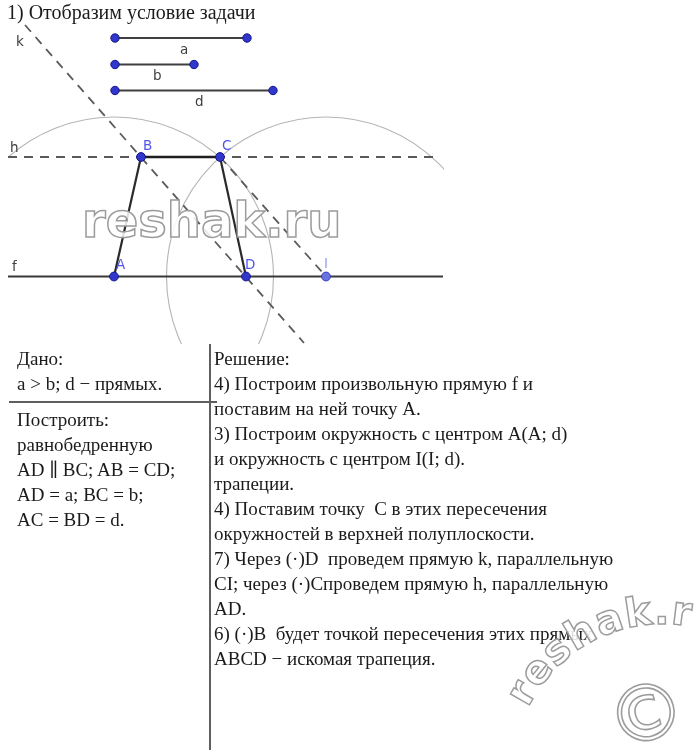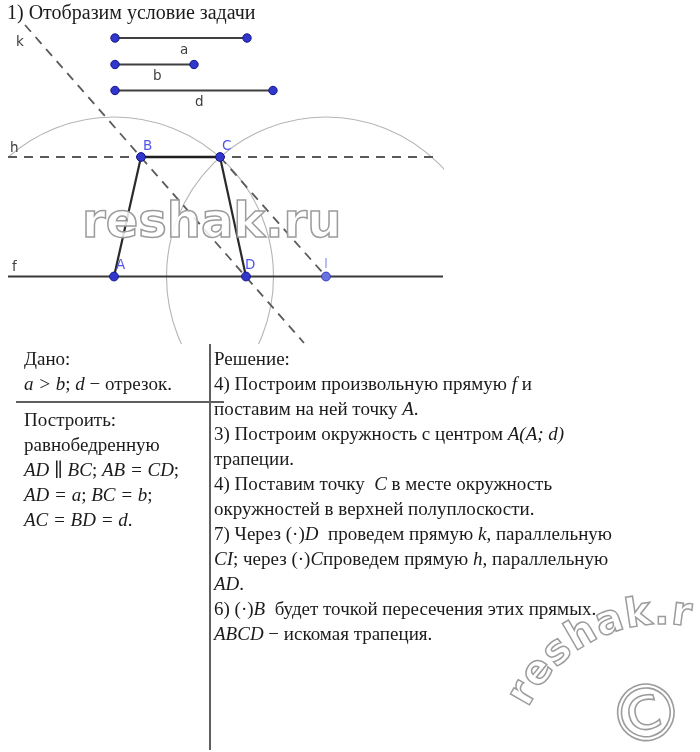--- a/index.html
+++ b/index.html
@@ -10,25 +10,25 @@
   .fig-label{font-family:"DejaVu Sans","Liberation Sans",sans-serif;font-size:13.5px;fill:#3d3d3d;}
   .pt-label{font-family:"DejaVu Sans","Liberation Sans",sans-serif;font-size:13.5px;fill:#5156e8;}
   .pt-label-light{fill:#9aa0ea;}
   .wm-center{font-family:"DejaVu Sans","Liberation Sans",sans-serif;font-weight:bold;font-size:48px;
              fill:#ffffff;fill-opacity:0.85;stroke:#9c9c9c;stroke-width:1.5;}
   .wm-corner{font-family:"DejaVu Sans","Liberation Sans",sans-serif;font-weight:bold;font-size:40px;
              fill:#ffffff;fill-opacity:0.85;stroke:#9c9c9c;stroke-width:1.5;letter-spacing:1px;}
   .wm-copy{font-family:"DejaVu Sans","Liberation Sans",sans-serif;font-size:78px;
            fill:#ffffff;fill-opacity:0.85;stroke:#9c9c9c;stroke-width:1.6;}
   .bottom-line{position:relative;height:25px;font-size:19px;white-space:pre;line-height:25px;}
-  .given-col{position:absolute;left:24px;top:346px;width:200px;}
+  .given-col{position:absolute;left:17px;top:346px;width:200px;}
   .sol-col{position:absolute;left:214px;top:346px;width:486px;}
   .hdivider{height:0;border-top:2px solid #5f5f5f;margin:5px 0 4px -8px;width:208px;}
   .vdivider{position:absolute;left:209px;top:344px;height:406px;width:0;border-left:2px solid #5f5f5f;}
-  .seg-m{font-style:italic;}
+  .seg-m{}
   svg.overlay{position:absolute;left:0;top:0;pointer-events:none;}
 </style>
 </head>
 <body>
 
 <div class="page">
 
   <div class="title">1) Отобразим условие задачи</div>
 
   <svg class="figure" width="700" height="346" viewBox="0 0 700 346">
@@ -85,38 +85,39 @@
     <text x="143" y="150" class="pt-label">B</text>
     <text x="222" y="150" class="pt-label">C</text>
     <text x="245" y="269" class="pt-label">D</text>
     <text x="324" y="268" class="pt-label pt-label-light">I</text>
 
     <text x="82" y="237" class="wm-center">reshak.ru</text>
   </svg>
 
   <div class="given-col">
     <div class="bottom-line">Дано:</div>
-    <div class="bottom-line"><span class="seg-m">a &gt; b</span><span class="seg-t">; </span><span class="seg-m">d</span><span class="seg-t"> − отрезок.</span></div>
+    <div class="bottom-line"><span class="seg-m">a &gt; b</span><span class="seg-t">; </span><span class="seg-m">d</span><span class="seg-t"> − прямых.</span></div>
     <div class="hdivider"></div>
     <div class="bottom-line">Построить:</div>
     <div class="bottom-line"><span class="seg-t">равнобедренную</span></div>
     <div class="bottom-line"><span class="seg-m">AD ∥ BC</span><span class="seg-t">; </span><span class="seg-m">AB = CD</span><span class="seg-t">;</span></div>
     <div class="bottom-line"><span class="seg-m">AD = a</span><span class="seg-t">; </span><span class="seg-m">BC = b</span><span class="seg-t">;</span></div>
     <div class="bottom-line"><span class="seg-m">AC = BD = d</span><span class="seg-t">.</span></div>
   </div>
 
   <div class="vdivider"></div>
 
   <div class="sol-col">
     <div class="bottom-line">Решение:</div>
     <div class="bottom-line"><span class="seg-t">4) Построим произвольную прямую </span><span class="seg-m">f</span><span class="seg-t"> и</span></div>
     <div class="bottom-line"><span class="seg-t">поставим на ней точку </span><span class="seg-m">A</span><span class="seg-t">.</span></div>
     <div class="bottom-line"><span class="seg-t">3) Построим окружность с центром </span><span class="seg-m">A(A; d)</span></div>
+    <div class="bottom-line"><span class="seg-t">и окружность с центром </span><span class="seg-m">I(I; d)</span><span class="seg-t">.</span></div>
     <div class="bottom-line"><span class="seg-t">трапеции.</span></div>
-    <div class="bottom-line"><span class="seg-t">4) Поставим точку  </span><span class="seg-m">C</span><span class="seg-t"> в месте окружность</span></div>
+    <div class="bottom-line"><span class="seg-t">4) Поставим точку  </span><span class="seg-m">C</span><span class="seg-t"> в этих пересечения</span></div>
     <div class="bottom-line"><span class="seg-t">окружностей в верхней полуплоскости.</span></div>
     <div class="bottom-line"><span class="seg-t">7) Через (·)</span><span class="seg-m">D</span><span class="seg-t">  проведем прямую </span><span class="seg-m">k</span><span class="seg-t">, параллельную</span></div>
     <div class="bottom-line"><span class="seg-m">CI</span><span class="seg-t">; через (·)</span><span class="seg-m">C</span><span class="seg-t">проведем прямую </span><span class="seg-m">h</span><span class="seg-t">, параллельную</span></div>
     <div class="bottom-line"><span class="seg-m">AD</span><span class="seg-t">.</span></div>
     <div class="bottom-line"><span class="seg-t">6) (·)</span><span class="seg-m">B</span><span class="seg-t">  будет точкой пересечения этих прямых.</span></div>
     <div class="bottom-line"><span class="seg-m">ABCD</span><span class="seg-t"> − искомая трапеция.</span></div>
   </div>
 
   <svg class="overlay" width="700" height="752" viewBox="0 0 700 752">
     <defs>

